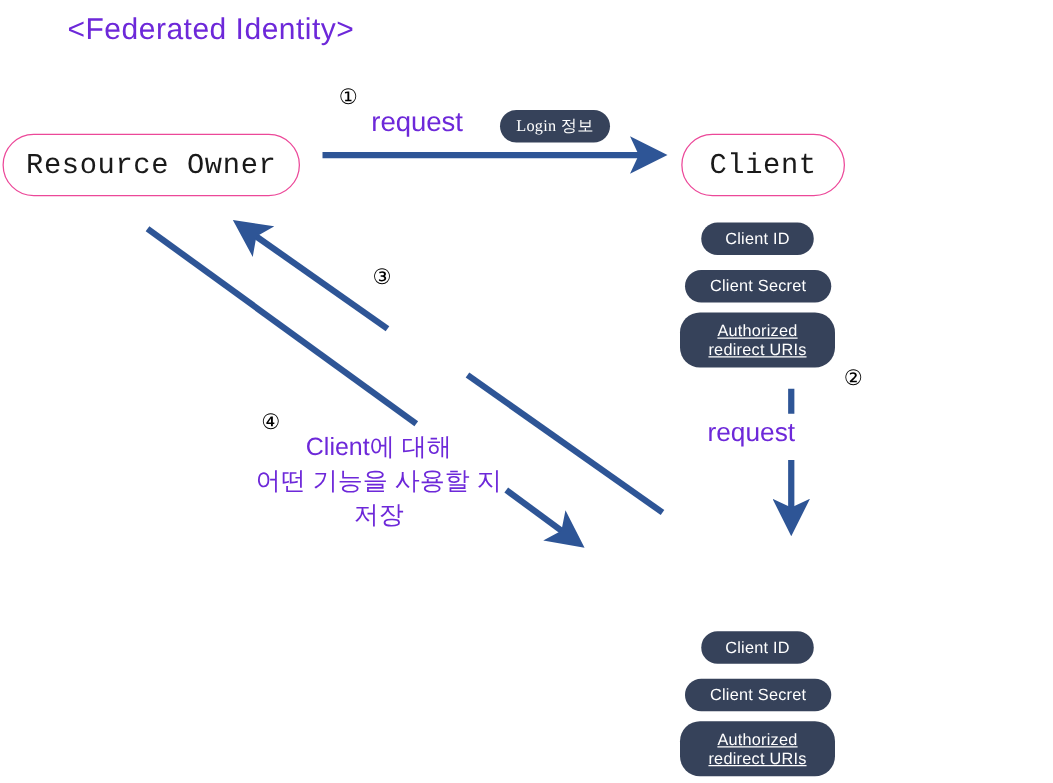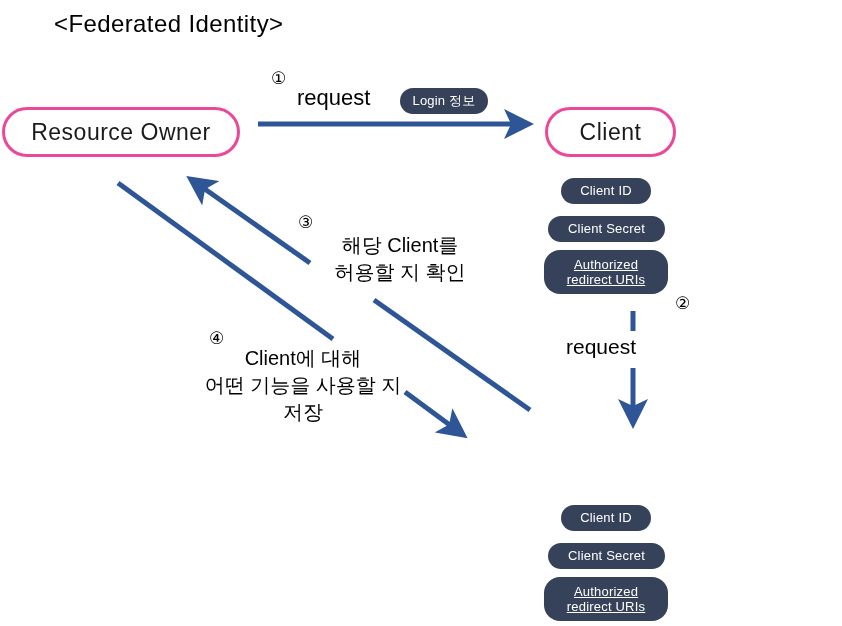--- a/index.html
+++ b/index.html
@@ -26,28 +26,29 @@
     position: absolute;
     left: 0; top: 0;
     width: 842px;
     height: 626px;
     pointer-events: none;
   }
   
   .node {
     position: absolute;
     box-sizing: border-box;
-    border: 3px solid #ec4899;
+    border: 1px solid #ec4899;
     border-radius: 999px;
     background: #ffffff;
     display: flex;
     align-items: center;
     justify-content: center;
     color: #1a1a1a;
     letter-spacing: 0.5px;
+    font-family: Liberation Mono, monospace;
   }
   .node-label {
     font-size: 23px;
     line-height: 1;
     white-space: nowrap;
   }
   #node-resource-owner { left: 2px;   top: 107px; width: 238px; height: 50px; }
   #node-client         { left: 545px; top: 107px; width: 131px; height: 50px; }
   #node-resource-server{ left: 486px; top: 430px; width: 240px; height: 50px; }
 
@@ -62,30 +63,30 @@
     align-items: center;
     justify-content: center;
     text-align: center;
     font-size: 13px;
     line-height: 1.18;
     letter-spacing: 0.2px;
     white-space: pre-line;
   }
   .badge.two-line { border-radius: 16px; text-decoration: underline; }
 
-  #badge-login      { left: 400px; top: 88px;  width: 88px;  height: 26px; font-size: 13px; border-radius: 13px;}
+  #badge-login      { left: 400px; top: 88px;  width: 88px;  height: 26px; font-size: 13px; border-radius: 13px; font-family: Liberation Serif, serif;}
   #badge-c-id       { left: 561px; top: 178px; width: 90px;  height: 26px; }
   #badge-c-secret   { left: 548px; top: 216px; width: 117px; height: 26px; }
   #badge-c-uris     { left: 544px; top: 250px; width: 124px; height: 44px; }
   #badge-s-id       { left: 561px; top: 505px; width: 90px;  height: 26px; }
   #badge-s-secret   { left: 548px; top: 543px; width: 117px; height: 26px; }
   #badge-s-uris     { left: 544px; top: 577px; width: 124px; height: 44px; }
 
   
-  .txt { position: absolute; white-space: pre-line; color: #000000; }
+  .txt { position: absolute; white-space: pre-line; color: #6d28d9; }
 
   #diagram-title {
     left: 54px; top: 10px;
     font-size: 24px;
     letter-spacing: 0.4px;
   }
   .step-num {
     position: absolute;
     font-size: 17px;
     color: #000000;
@@ -176,20 +177,18 @@
   <div class="step-num" id="step-1-num">①</div>
   <div class="step-num" id="step-2-num">②</div>
   <div class="step-num" id="step-3-num">③</div>
   <div class="step-num" id="step-4-num">④</div>
 
   <div class="txt" id="label-request-1">request</div>
 
   <div class="txt" id="label-request-2">request</div>
 
 
-  <div class="txt" id="label-step-3">해당 Client를
-허용할 지 확인</div>
 
   <div class="txt" id="label-step-4">Client에 대해
 어떤 기능을 사용할 지
 저장</div>
 
 </div>
 
 </body></html>

